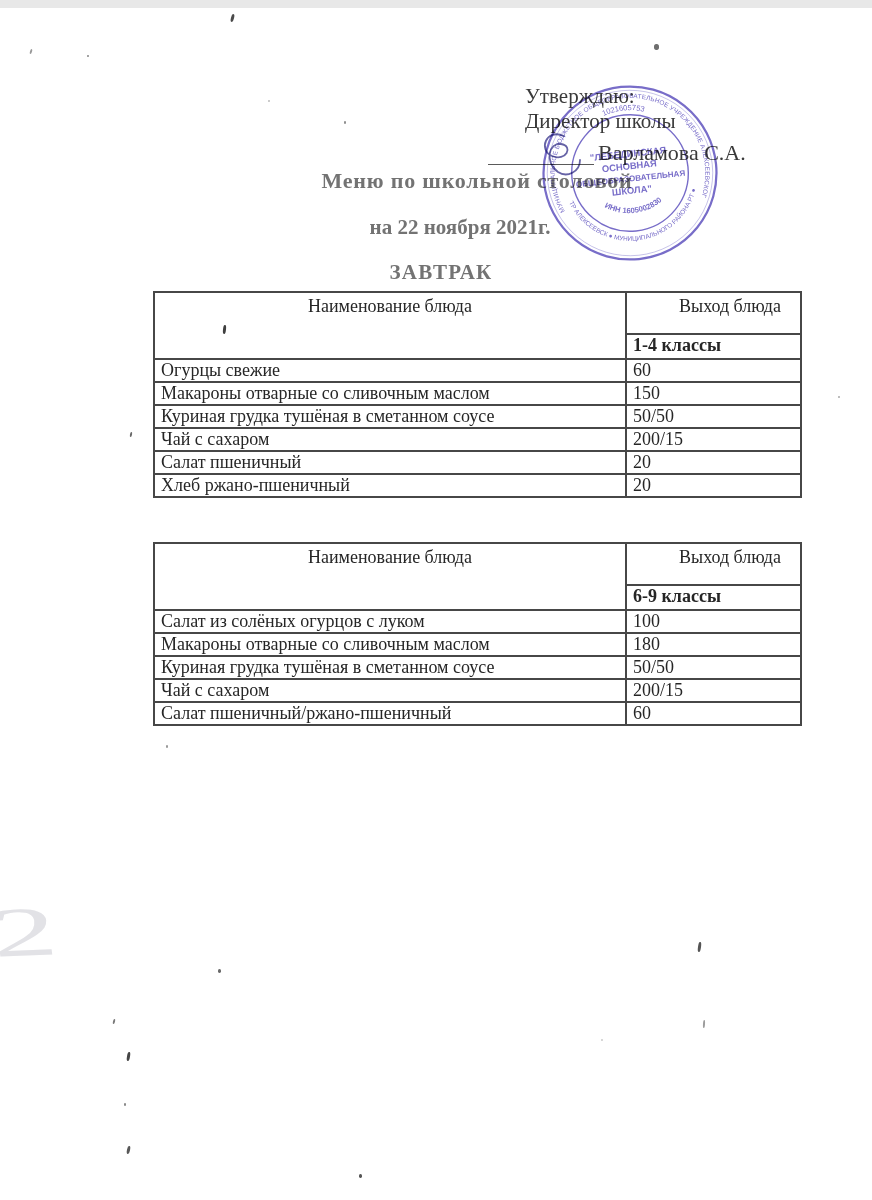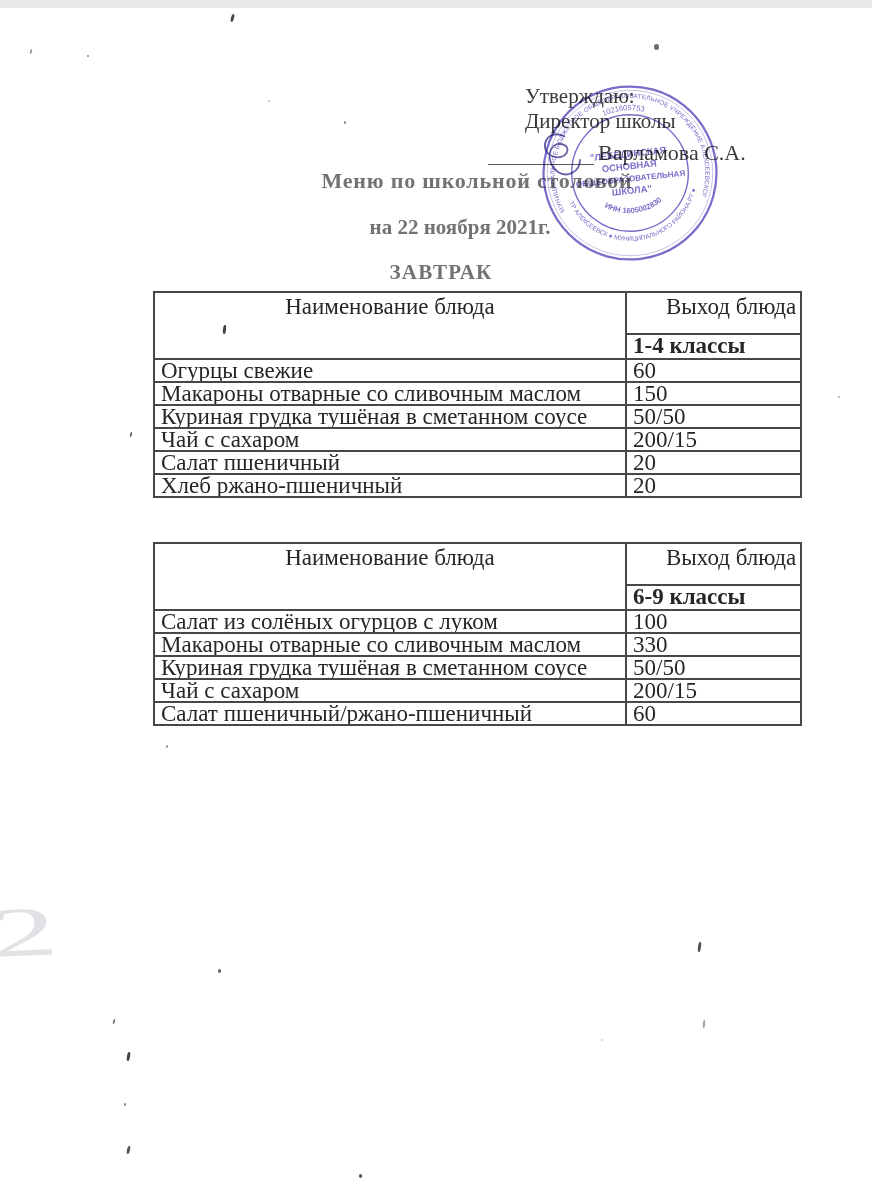--- a/index.html
+++ b/index.html
@@ -13,21 +13,21 @@
   .sig-row{display:flex;align-items:flex-end;margin-top:6px;}
   .sig-line{display:inline-block;width:106px;border-bottom:1.6px solid #5a5a5a;height:20px;}
   .sig-name{font-size:22px;margin-left:4px;white-space:nowrap;}
   
   .titles{position:absolute;left:0;right:0;top:160px;text-align:center;font-weight:bold;color:#737373;}
   .t1{position:relative;left:41px;font-size:22px;letter-spacing:.8px;}
   .t2{position:relative;left:24px;font-size:21px;margin-top:21px;}
   .t3{position:relative;left:5px;font-size:21px;letter-spacing:1.2px;margin-top:20px;}
   
   .menu-table{position:absolute;left:153px;width:647px;border-collapse:collapse;table-layout:fixed;
-    font-size:23px;color:#262626;}
+    font-size:18px;color:#262626;}
   .menu-table td{border:2px solid #474747;padding:0 6px;vertical-align:top;line-height:21px;height:21px;overflow:hidden;white-space:nowrap;}
   .menu-table td.h-name{text-align:center;vertical-align:top;padding-top:3px;}
   .menu-table td.h-out{height:37px;text-align:center;padding-top:3px;padding-left:39px;}
   .menu-table td.h-class{height:23px;font-weight:bold;font-family:Liberation Serif, serif;}
   #table-1-4{top:283px;}
   #table-5-9{top:534px;}
   
   .stamp{position:absolute;left:536px;top:71px;width:188px;height:188px;
     mix-blend-mode:multiply;opacity:.92;transform:rotate(-6deg);}
   .stamp text{font-family:"Liberation Sans", sans-serif;}
@@ -110,21 +110,21 @@
       </tr>
       <tr>
         <td class="h-class">6-9 классы</td>
       </tr>
     <tr>
           <td>Салат из солёных огурцов с луком</td>
           <td>100</td>
         </tr>
         <tr>
           <td>Макароны отварные со сливочным маслом</td>
-          <td>330</td>
+          <td>180</td>
         </tr>
         <tr>
           <td>Куриная грудка тушёная в сметанном соусе</td>
           <td>50/50</td>
         </tr>
         <tr>
           <td>Чай с сахаром</td>
           <td>200/15</td>
         </tr>
         <tr>

